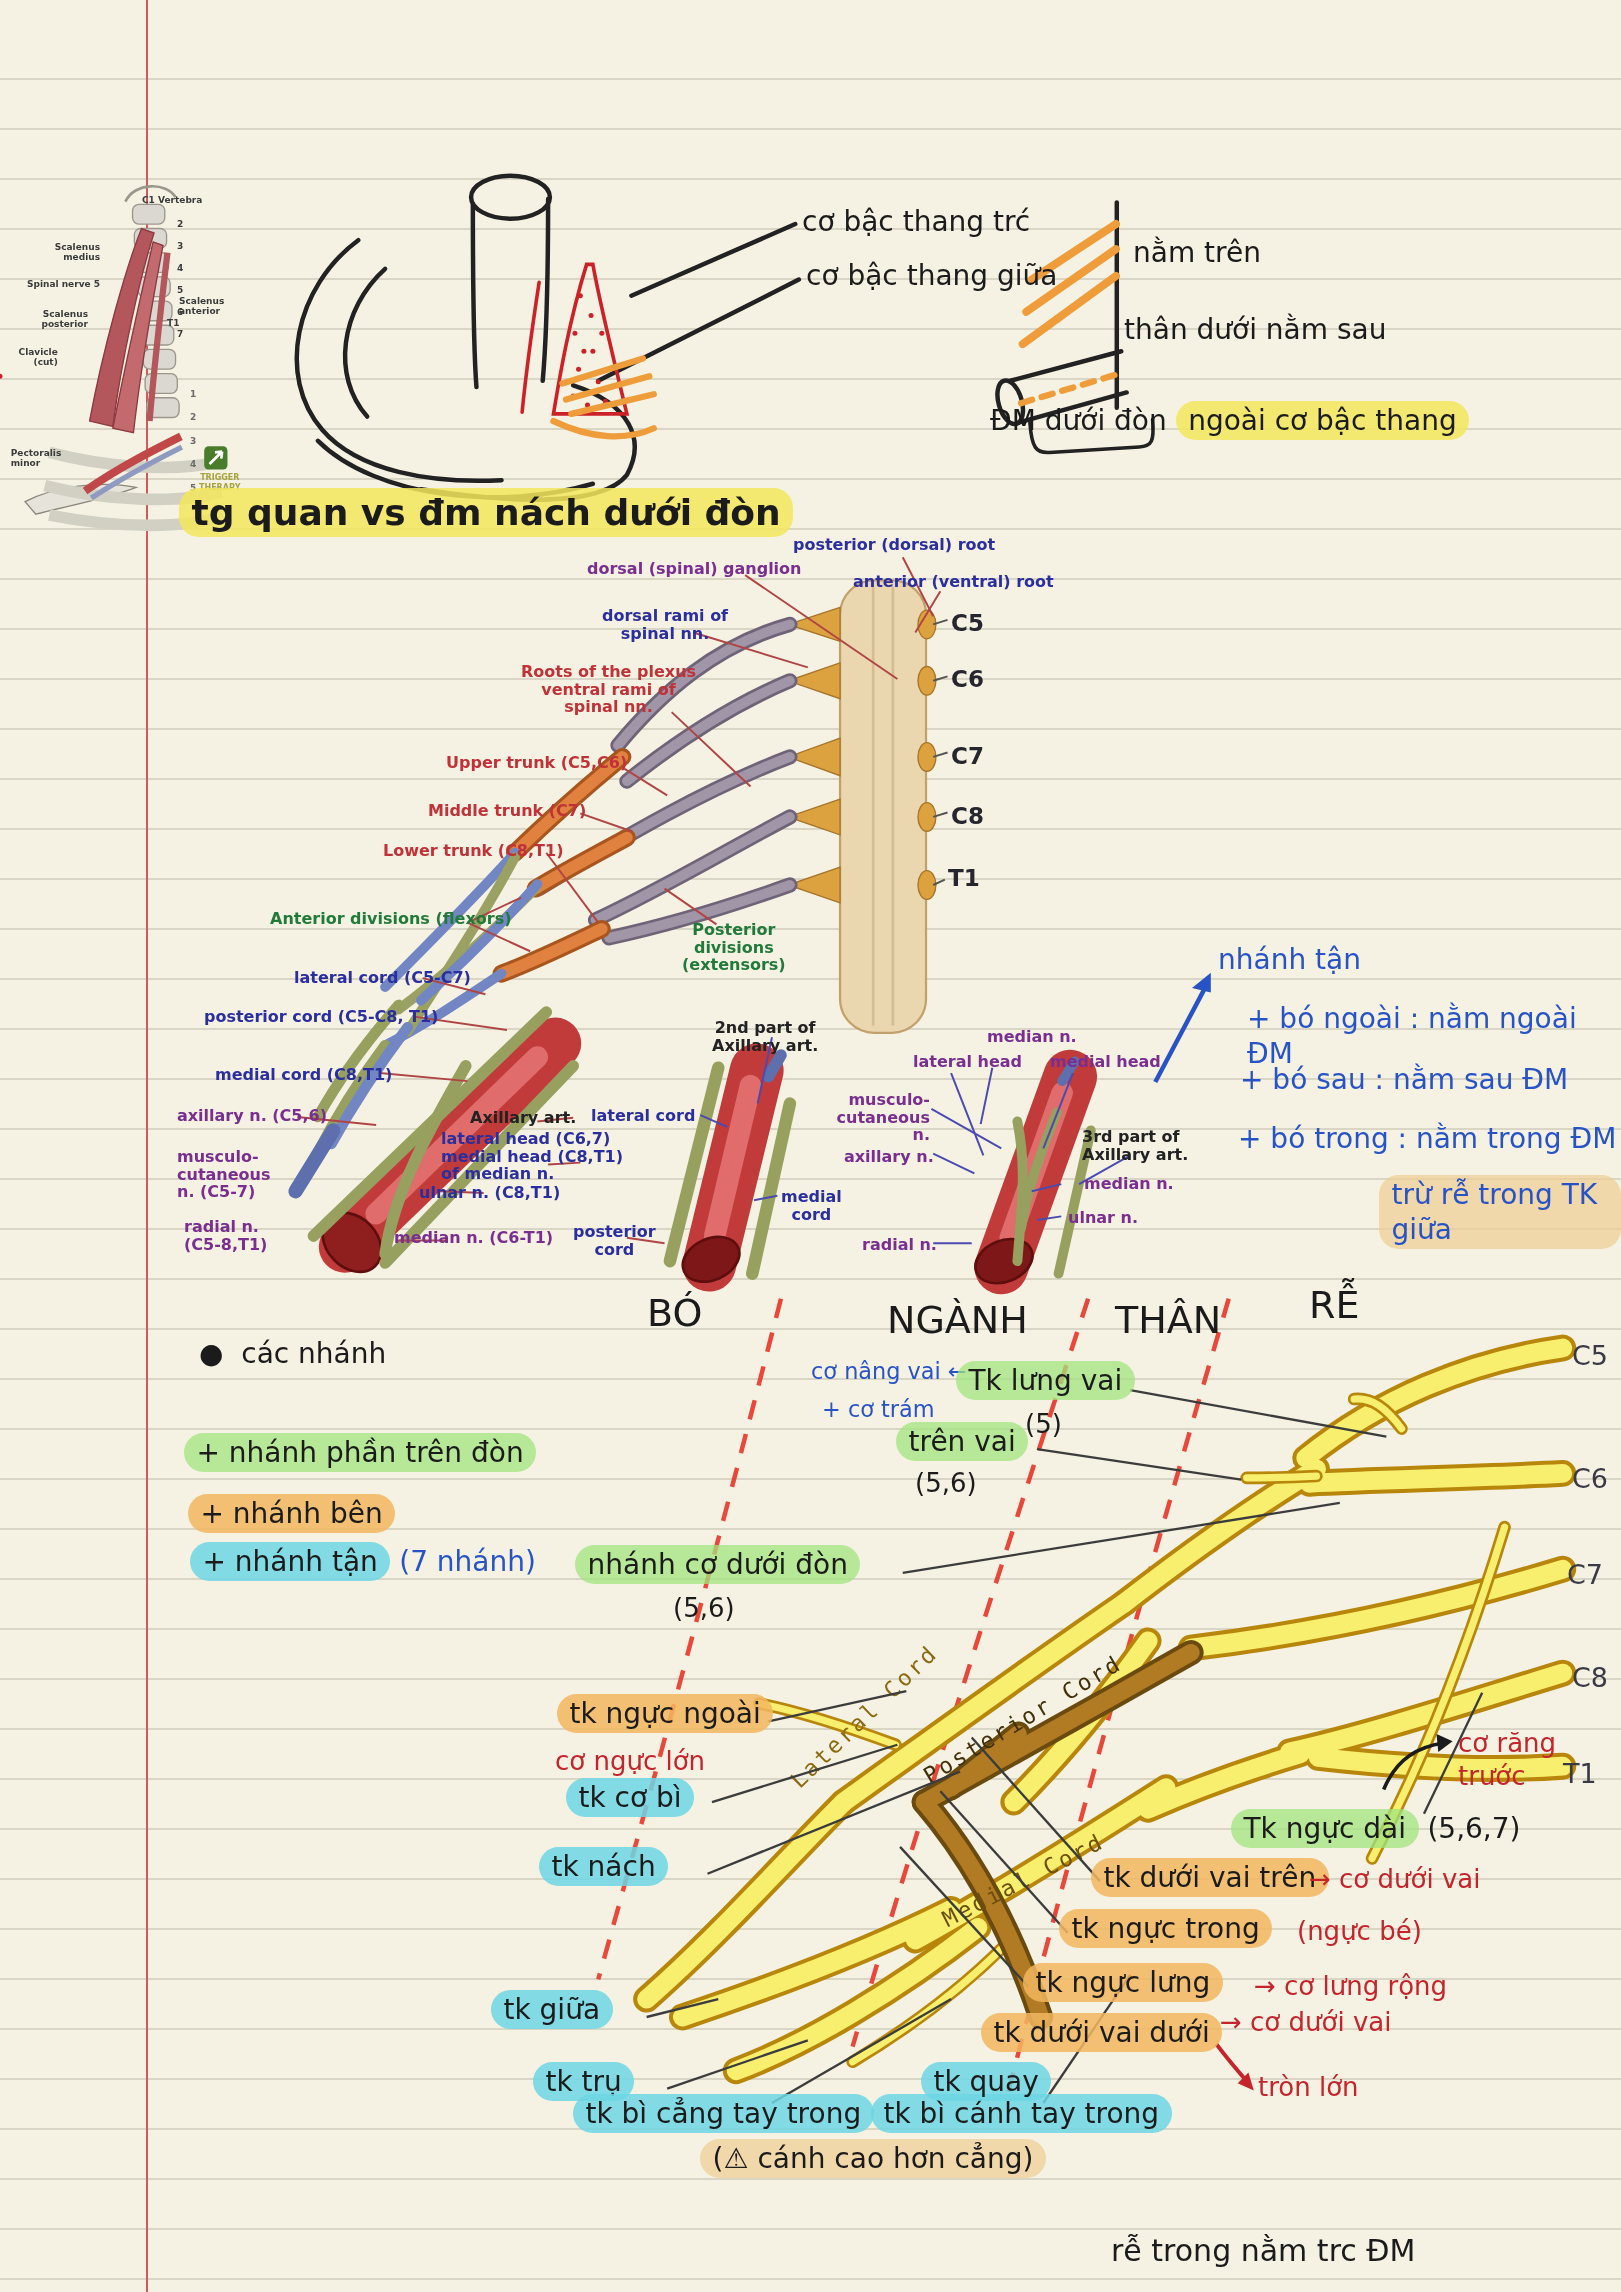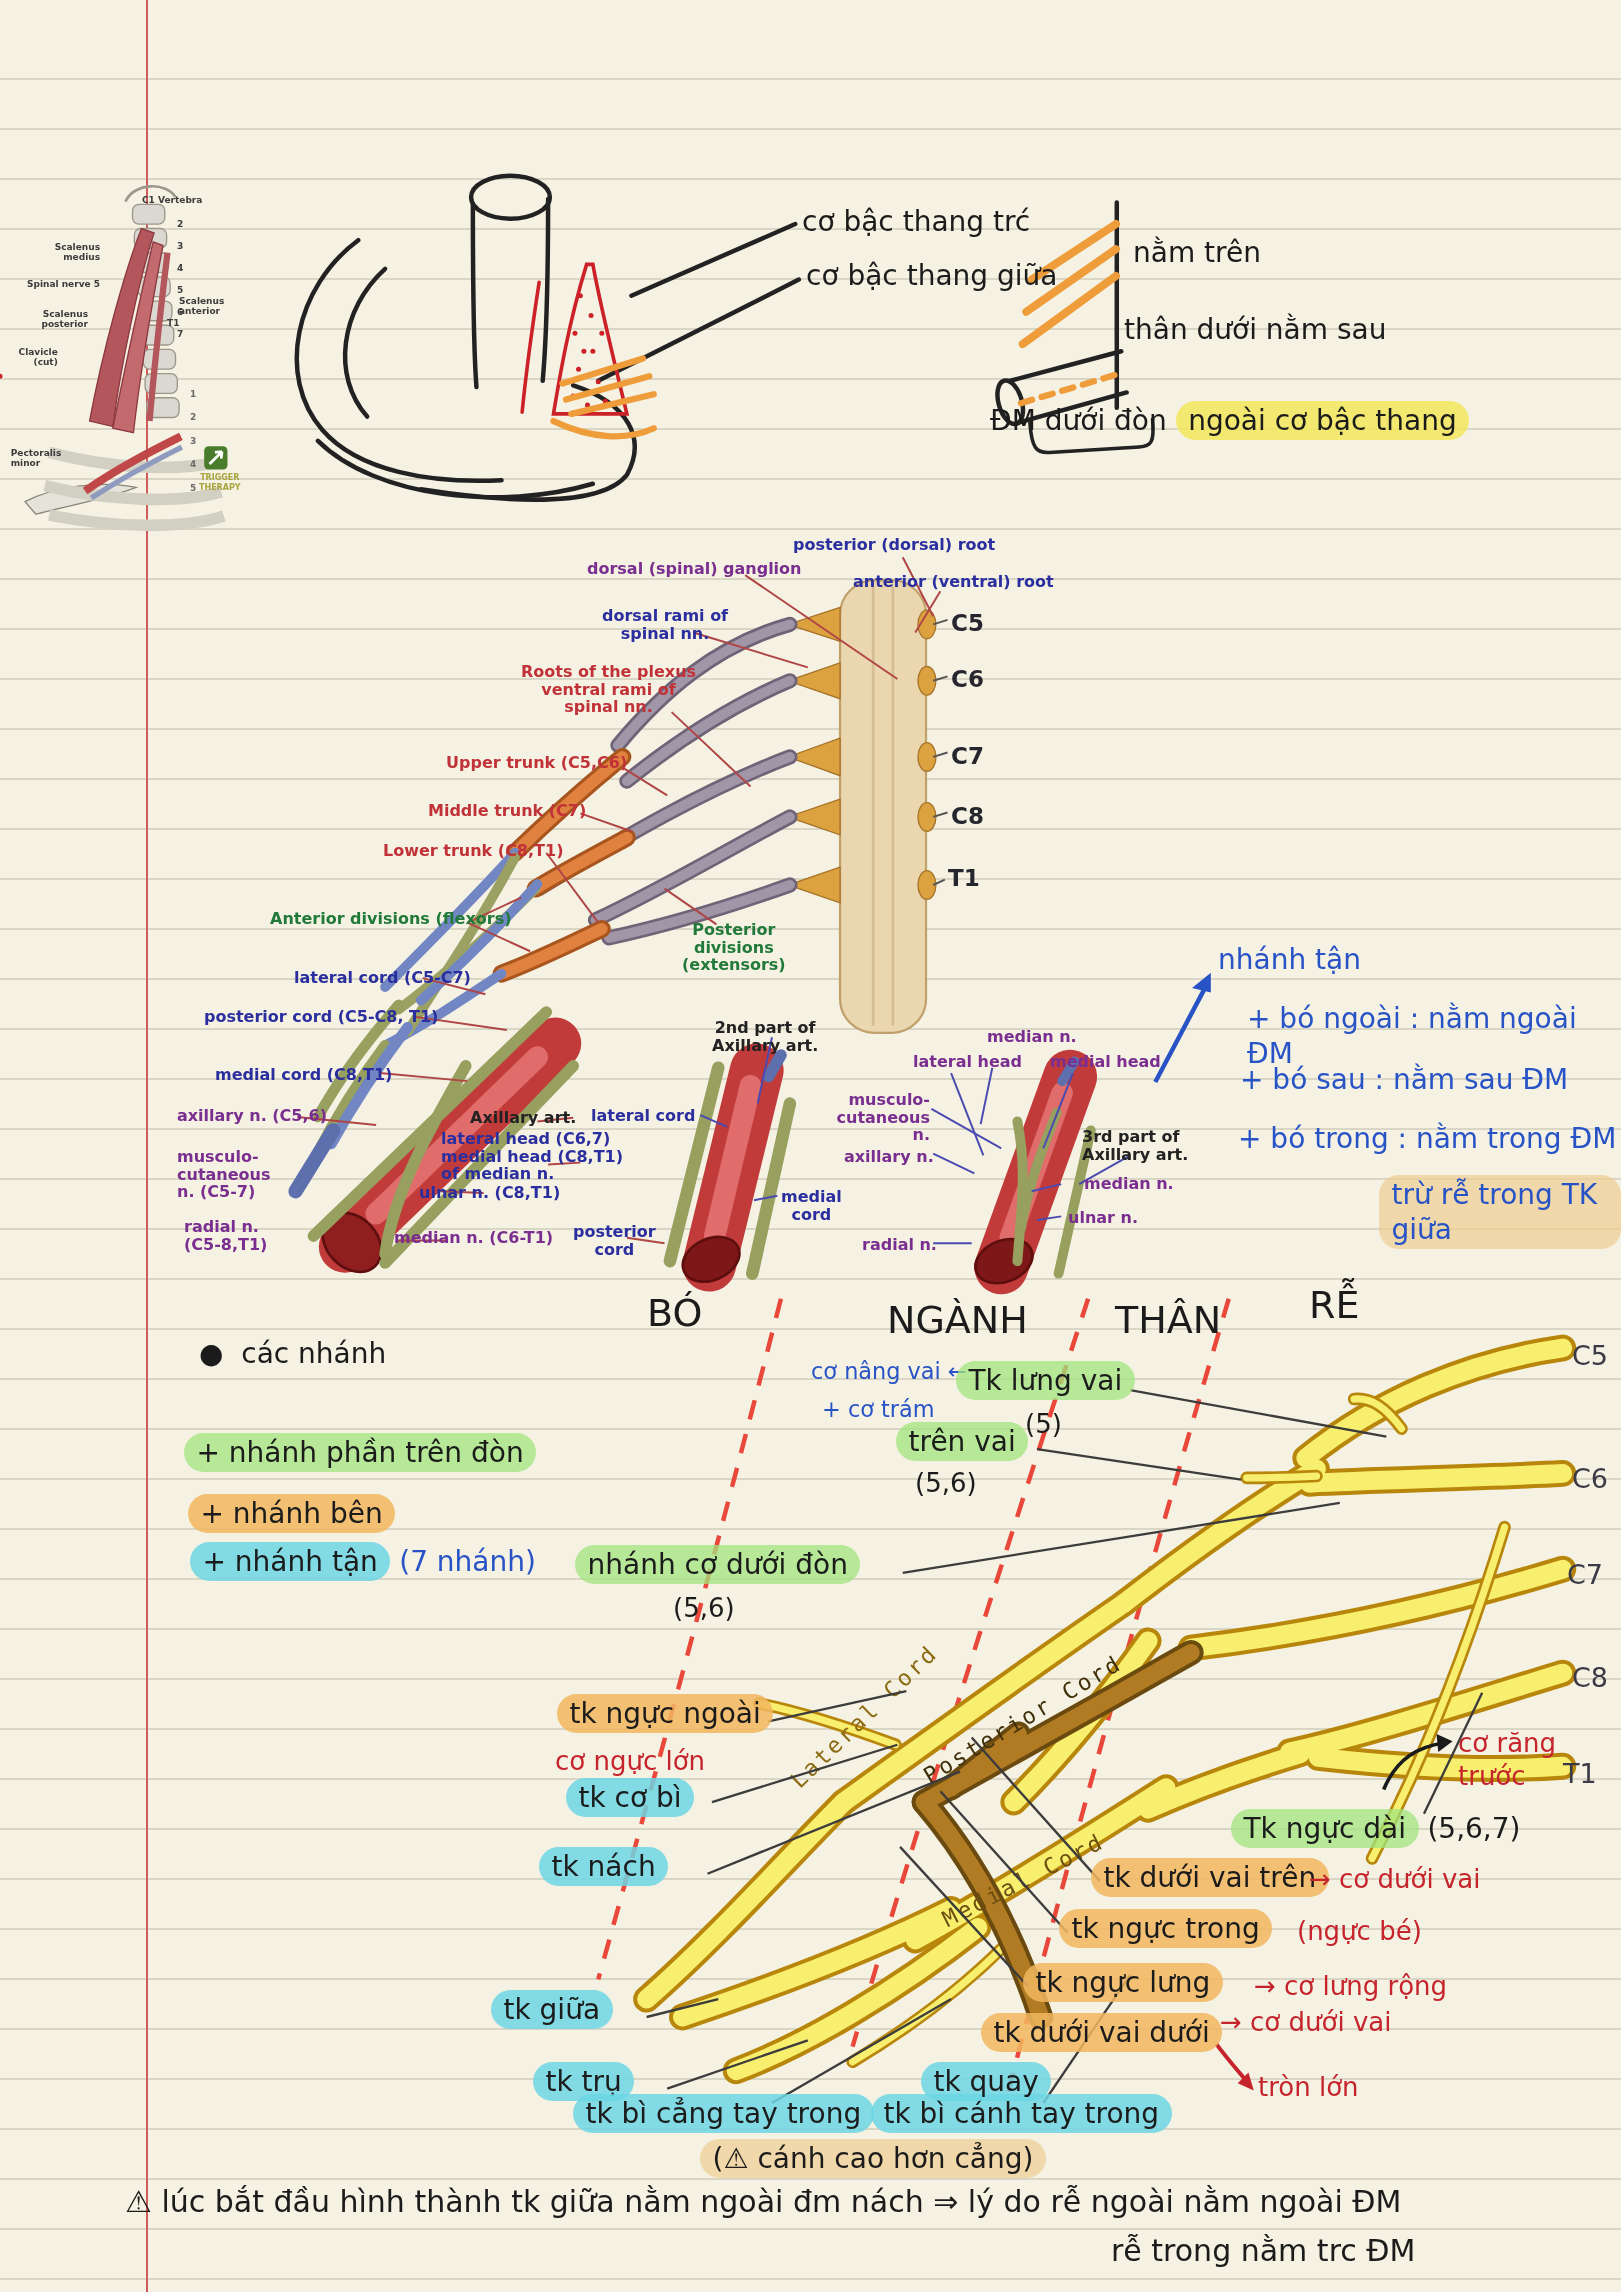--- a/index.html
+++ b/index.html
@@ -371,20 +371,21 @@
 minor</div>
 <div class="lbl" style="left:199px;top:473px;font-size:8px;color:#a8a43f;font-weight:700;text-align:center;">TRIGGER
 THERAPY</div>
 
 <div class="lbl hw" style="left:802px;top:204px;">cơ bậc thang trć</div>
 <div class="lbl hw" style="left:806px;top:258px;">cơ bậc thang giữa</div>
 <div class="lbl hw" style="left:1133px;top:235px;">nằm trên</div>
 <div class="lbl hw" style="left:1124px;top:312px;">thân dưới nằm sau</div>
 <div class="lbl hw" style="left:990px;top:401px;"><span>ĐM dưới đòn </span><span class="pill hl-yellow">ngoài cơ bậc thang</span></div>
 
+<div class="lbl hw-lg" style="left:179px;top:488px;"><span class="pill hl-yellow">tg quan vs đm nách dưới đòn</span></div>
 
 <div class="lbl pr pr-blue" style="left:793px;top:536px;">posterior (dorsal) root</div>
 <div class="lbl pr pr-purple" style="left:587px;top:560px;">dorsal (spinal) ganglion</div>
 <div class="lbl pr pr-blue" style="left:853px;top:573px;">anterior (ventral) root</div>
 <div class="lbl pr pr-blue ctr" style="left:602px;top:607px;">dorsal rami of
 spinal nn.</div>
 <div class="lbl pr pr-red ctr" style="left:521px;top:663px;">Roots of the plexus
 ventral rami of
 spinal nn.</div>
 <div class="lbl pr pr-red" style="left:446px;top:754px;">Upper trunk (C5,C6)</div>
@@ -478,17 +479,16 @@
 <div class="lbl hw" style="left:981px;top:2013px;"><span class="pill hl-orange">tk dưới vai dưới</span></div>
 <div class="lbl hw-md ink-red" style="left:1220px;top:2006px;">→ cơ dưới vai</div>
 <div class="lbl hw-md ink-red" style="left:1258px;top:2071px;">tròn lớn</div>
 
 <div class="lbl hroot" style="left:1572px;top:1339px;">C5</div>
 <div class="lbl hroot" style="left:1572px;top:1462px;">C6</div>
 <div class="lbl hroot" style="left:1567px;top:1558px;">C7</div>
 <div class="lbl hroot" style="left:1572px;top:1661px;">C8</div>
 <div class="lbl hroot" style="left:1563px;top:1757px;">T1</div>
 
-<div class="lbl" style="left:125px;top:2183px;font-size:30px;">⚠ lúc bắt đầu hình thành tk giữa nằm ngoài đm nách ⇒ lý do rễ ngoài nằm ngoài ĐM</div>
 <div class="lbl" style="left:1111px;top:2232px;font-size:30px;">rễ trong nằm trc ĐM</div>
 
 </div>
 
 
 </body></html>

